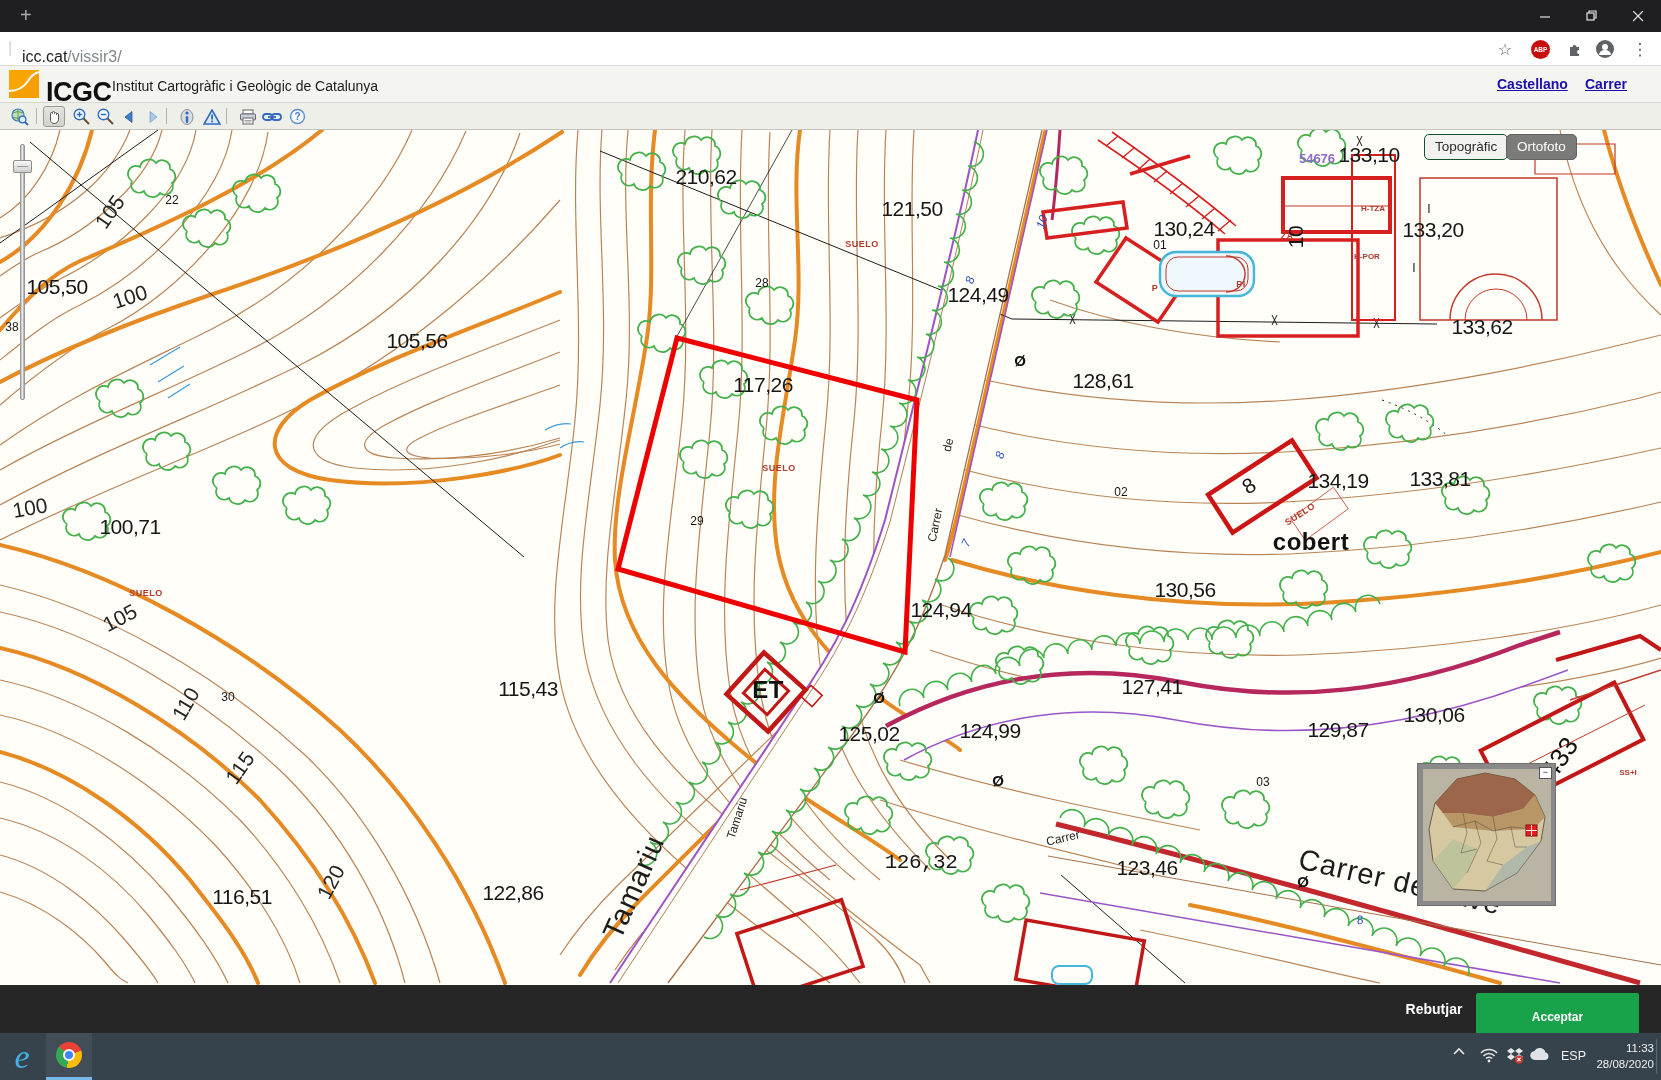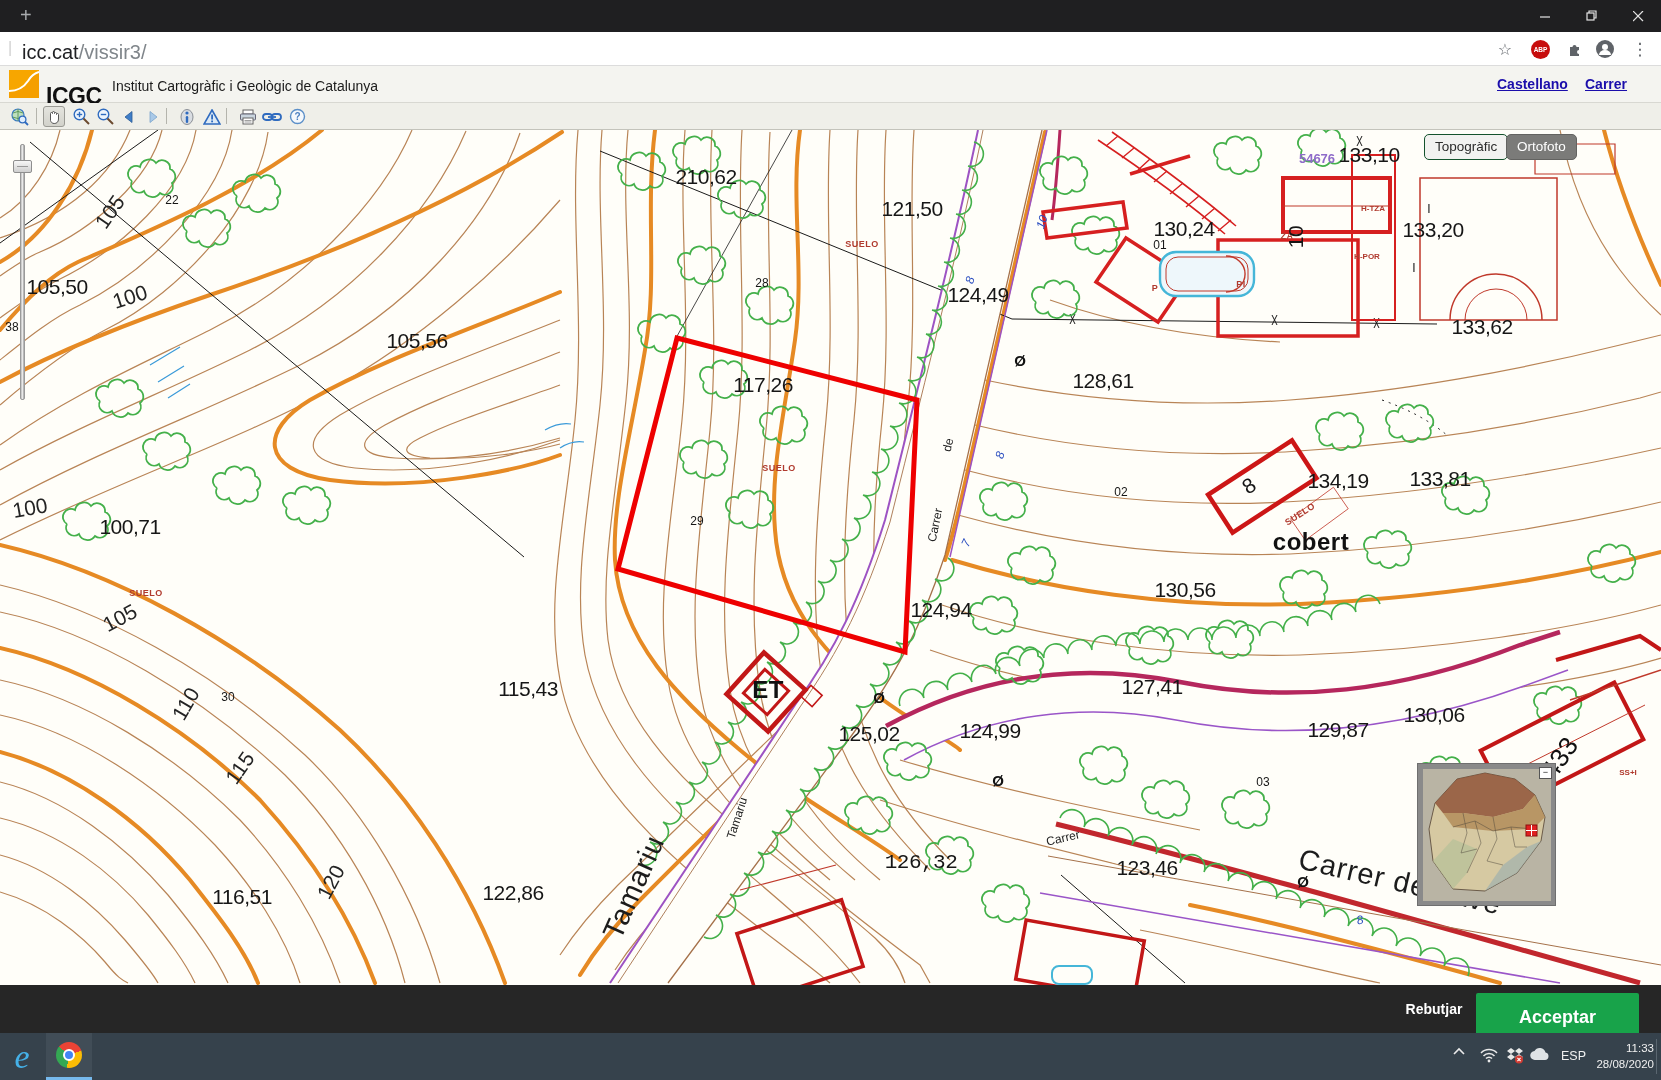--- a/index.html
+++ b/index.html
@@ -7,34 +7,34 @@
 
   
   #titlebar { position:absolute; left:0; top:0; width:1661px; height:32px; background:#1f1f21; }
   #newtab-plus { position:absolute; left:20px; top:4px; color:#a8abae; font-size:20px; font-weight:400; cursor:pointer; }
   .winbtn { position:absolute; top:0; width:46px; height:32px; display:flex; align-items:center; justify-content:center; }
   .winbtn svg { stroke:#e4e4e4; stroke-width:1.2; fill:none; }
   #btn-min { left:1522px; } #btn-restore { left:1569px; } #btn-close { left:1615px; }
 
   #addressbar { position:absolute; left:0; top:32px; width:1661px; height:34px; background:#ffffff; border-bottom:1px solid #dcdcdc; }
   #addr-divider { position:absolute; left:8px; top:7px; color:#d0d0d0; font-size:16px; }
-  #url-text { position:absolute; left:22px; top:9px; font-size:20px; color:#202124;text-align:right; }
+  #url-text { position:absolute; left:22px; top:16px; font-size:16px; color:#202124;text-align:right; }
   #url-text .path { color:#80868b; }
   .addr-ico { position:absolute; top:6px; width:22px; height:22px; display:flex; align-items:center; justify-content:center; font-size:16px; color:#5f6368; cursor:pointer; }
   #ico-star { left:1494px; }
   #ico-abp  { left:1531px; top:8px; width:19px; height:19px; background:#c70d0d; border-radius:50%; color:#fff; font-size:6.5px; font-weight:bold; }
   #ico-ext  { left:1564px; }
   #ico-avatar { left:1594px; }
   #ico-menu { left:1629px; font-size:17px; letter-spacing:0; }
 
   
   #icgc-header { position:absolute; left:0; top:66px; width:1661px; height:37px; background:#f4f4f0; border-bottom:1px solid #d8d8d2; }
   #icgc-logo { position:absolute; left:9px; top:4px; width:30px; height:28px; background:#f7a600; overflow:hidden; }
   #icgc-logo svg { display:block; }
-  #icgc-name { position:absolute; left:46px; top:17px; font-size:23px; font-weight:bold; color:#101010; letter-spacing:-0.5px; }
+  #icgc-name { position:absolute; left:46px; top:11px; font-size:27px; font-weight:bold; color:#101010; letter-spacing:-0.5px; }
   #icgc-sub { position:absolute; left:112px; top:12px; font-size:14px; color:#1b1b1b; }
   .lang-link { position:absolute; top:10px; font-size:14px; font-weight:bold; color:#1a0dab; text-decoration:underline; cursor:pointer; }
   #lang-cast { left:1497px; } #lang-eng { left:1585px; }
 
   
   #toolbar { position:absolute; left:0; top:103px; width:1661px; height:27px; background:#efefe9; border-bottom:1px solid #c3c3bb; }
   .tbtn { position:absolute; top:3px; width:22px; height:21px; display:flex; align-items:center; justify-content:center; cursor:pointer; }
   .tbtn.sel { border:1px solid #9a9a94; border-radius:3px; background:linear-gradient(#e4e4de,#d2d2cb); }
   .tsep { position:absolute; top:5px; width:1px; height:16px; background:#b4b4ac; }
 
@@ -70,21 +70,21 @@
   
   #overview { position:absolute; left:1417px; top:633px; width:139px; height:143px; background:#8a8a8a; border:1px solid #6f6f6f; }
   #overview svg { position:absolute; left:5px; top:5px; }
   #ov-min { position:absolute; right:3px; top:3px; width:13px; height:12px; background:#fff; border:1px solid #555; font-size:9px; line-height:9px; text-align:center; cursor:pointer; color:#111; }
 
   
   #cookie-banner { position:absolute; left:0; top:985px; width:1661px; height:48px; background:#262626; color:#fff; }
   #cookie-text { position:absolute; left:8px; top:16px; font-size:13.5px; }
   #cookie-link { color:#fff; text-decoration:underline; cursor:pointer; }
   #btn-reject { position:absolute; left:1396px; top:8px; width:76px; height:32px; background:transparent; border:none; color:#fff; font-size:14px; font-weight:bold; cursor:pointer; }
-  #btn-accept { position:absolute; left:1476px; top:8px; width:163px; height:48px; background:#18a34a; border:none; color:#fff; font-size:18px; font-weight:bold; cursor:pointer; border-radius:2px; }
+  #btn-accept { position:absolute; left:1476px; top:8px; width:163px; height:48px; background:#18a34a; border:none; color:#fff; font-size:12px; font-weight:bold; cursor:pointer; border-radius:2px; }
 
   
   #taskbar { position:absolute; left:0; top:1033px; width:1661px; height:47px; background:#36424c; }
   #tb-ie { position:absolute; left:2px; top:4px; width:40px; height:40px; display:flex; align-items:center; justify-content:center; cursor:pointer; }
   #tb-ie span { font-family:"Liberation Serif", serif; font-style:italic; font-size:34px; color:#45b1e8; line-height:34px; }
   #tb-chrome { position:absolute; left:46px; top:0; width:46px; height:47px; background:#414d57; border-bottom:3px solid #76b9ed; display:flex; align-items:center; justify-content:center; cursor:pointer; }
   .chrome-ball { width:26px; height:26px; border-radius:50%; background:conic-gradient(from -50deg, #ea4335 0 120deg, #4285f4 0 0); background:conic-gradient(from -50deg, #ea4335 0deg 120deg, #fbbc05 120deg 240deg, #34a853 240deg 360deg); position:relative; }
   .chrome-ball::after { content:""; position:absolute; left:7px; top:7px; width:12px; height:12px; border-radius:50%; background:#4285f4; border:2px solid #fff; box-sizing:border-box; }
   .tray-ico { position:absolute; top:14px; color:#eaeaea; cursor:pointer; }
   #tray-chevron { left:1452px; top:12px; }

